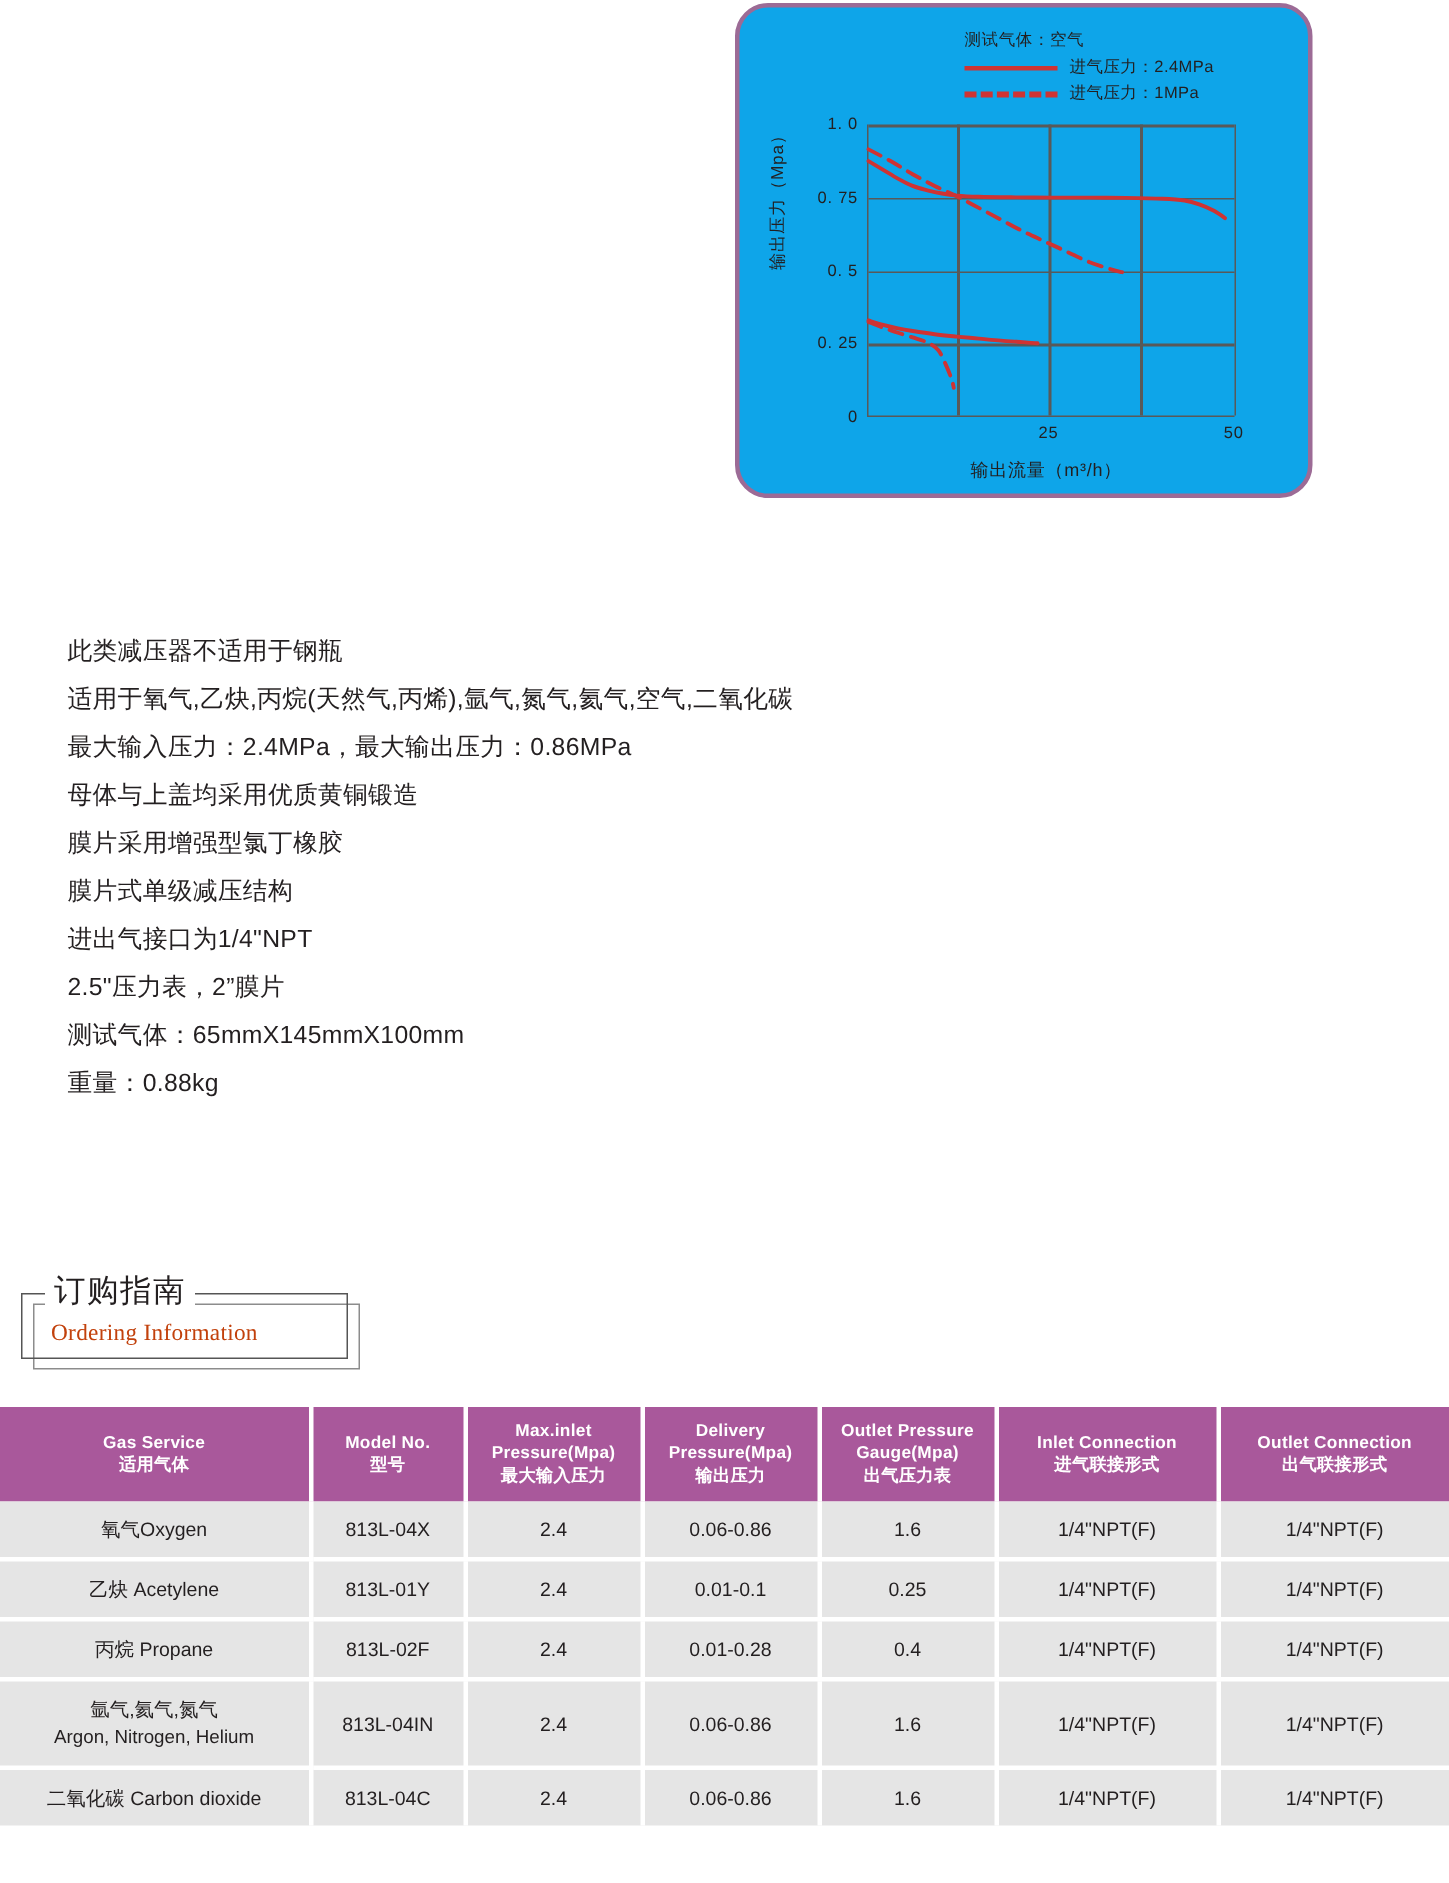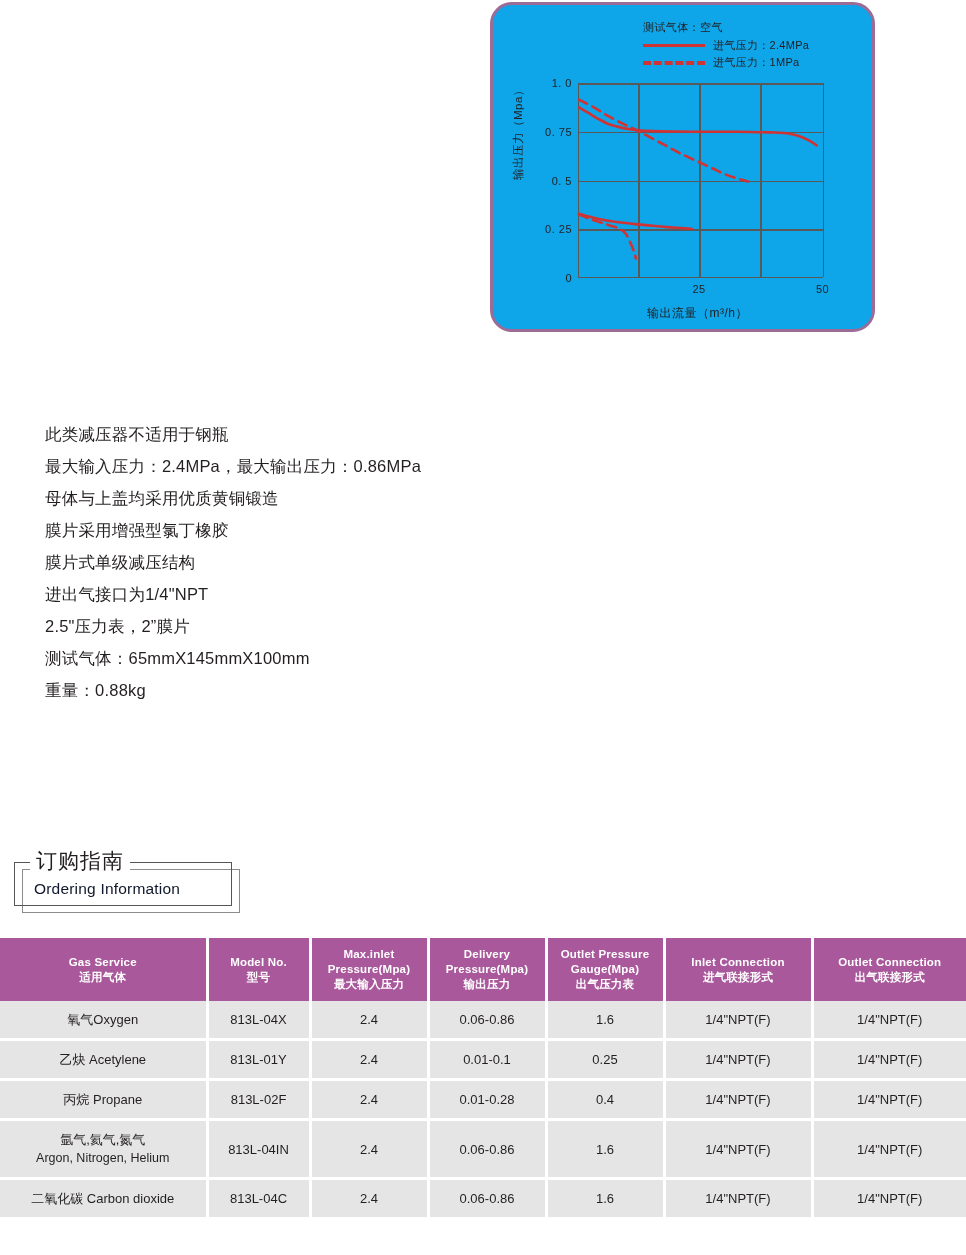--- a/index.html
+++ b/index.html
@@ -152,22 +152,23 @@
     color: #231f20;
     letter-spacing: 1px;
     text-align: center;
   }
   #oh-en {
     position: absolute;
     left: 20px;
     top: 16px;
     font-size: 15.5px;
     line-height: 22px;
-    color: #0f172a;
+    color: #c2410c;
     letter-spacing: 0.2px;
+    font-family: Liberation Serif, serif;
   }
 
   
   #spec-table {
     position: absolute;
     left: 0;
     top: 938px;
     width: 966px;
     border-collapse: collapse;
     table-layout: fixed;
@@ -251,20 +252,21 @@
           <path d="M 0.00 131.63 C 1.63 132.28, 6.53 134.32, 9.80 135.53 C 13.07 136.73, 16.33 137.77, 19.60 138.84 C 22.87 139.91, 26.13 140.89, 29.40 141.96 C 32.67 143.03, 36.34 143.84, 39.20 145.28 C 42.06 146.71, 44.51 148.10, 46.55 150.54 C 48.59 152.98, 49.98 156.72, 51.45 159.90 C 52.92 163.09, 54.47 167.05, 55.37 169.65 C 56.27 172.25, 56.59 174.53, 56.84 175.50" fill="none" stroke="#cf3333" stroke-width="2.6" stroke-linecap="round" stroke-dasharray="9,6"></path>
         </svg>
     </div>
 
     <div id="xlabel">输出流量（m³/h）</div>
   </div>
 </div>
 
 <div id="description">
   <div class="desc-line">此类减压器不适用于钢瓶</div>
+  <div class="desc-line">适用于氧气,乙炔,丙烷(天然气,丙烯),氩气,氮气,氦气,空气,二氧化碳</div>
   <div class="desc-line">最大输入压力：2.4MPa，最大输出压力：0.86MPa</div>
   <div class="desc-line">母体与上盖均采用优质黄铜锻造</div>
   <div class="desc-line">膜片采用增强型氯丁橡胶</div>
   <div class="desc-line">膜片式单级减压结构</div>
   <div class="desc-line">进出气接口为1/4"NPT</div>
   <div class="desc-line">2.5"压力表，2”膜片</div>
   <div class="desc-line">测试气体：65mmX145mmX100mm</div>
   <div class="desc-line">重量：0.88kg</div>
 </div>
 

